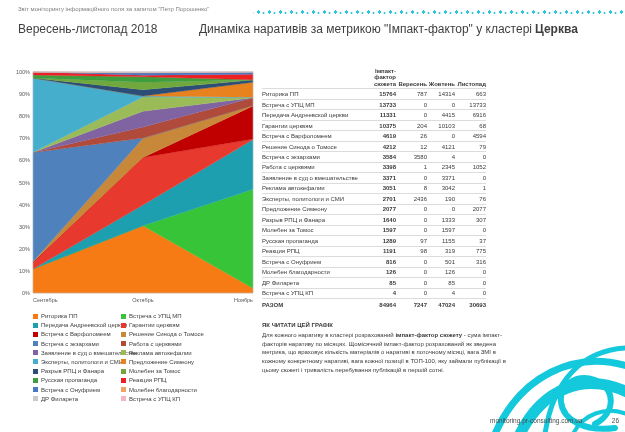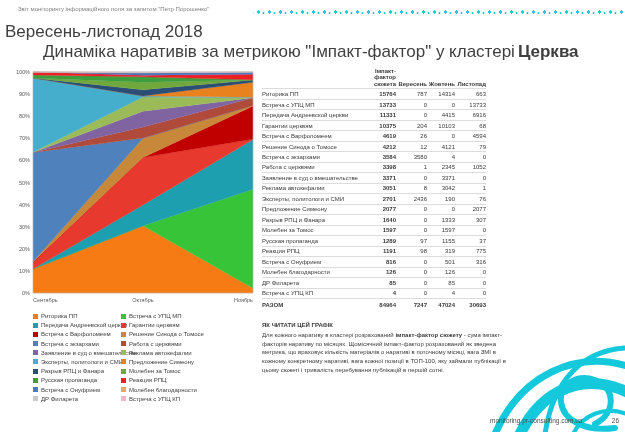--- a/index.html
+++ b/index.html
@@ -11,21 +11,21 @@
   .report-label { position:absolute; left:18px; top:6px; font-size:6px; color:#808080; }
   .dotline {
     position:absolute; left:253px; right:0; top:8px; height:6px;
     background-image:
       radial-gradient(circle, #27c6d8 1.5px, transparent 1.8px),
       radial-gradient(circle, #27c6d8 0.9px, transparent 1.2px);
     background-size:11px 6px, 11px 6px;
     background-position:0 1px, 5px 2px;
     background-repeat:repeat-x;
   }
-  .title-row { position:absolute; left:5px; top:22px; width:595px; font-size:17px; color:#3f3f3f; }
+  .title-row { position:absolute; left:18px; top:22px; width:595px; font-size:12px; color:#3f3f3f; }
   .title-period { display:inline-block; }
   .title-subtitle { display:inline-block; margin-left:38px; }
   .title-subtitle b { margin-left:3px; font-weight:700; }
 
   
   .chart-wrap { position:absolute; left:10px; top:62px; width:250px; height:248px; }
   .chart-wrap svg text { font-family:"Liberation Sans", sans-serif; }
 
   
   .legend {

